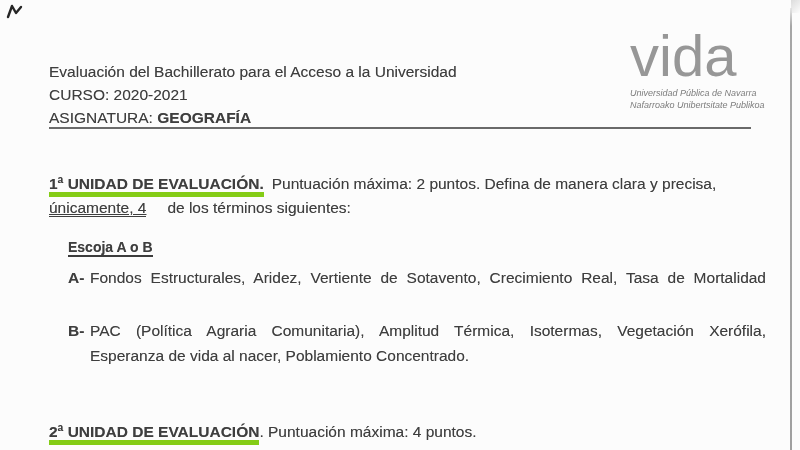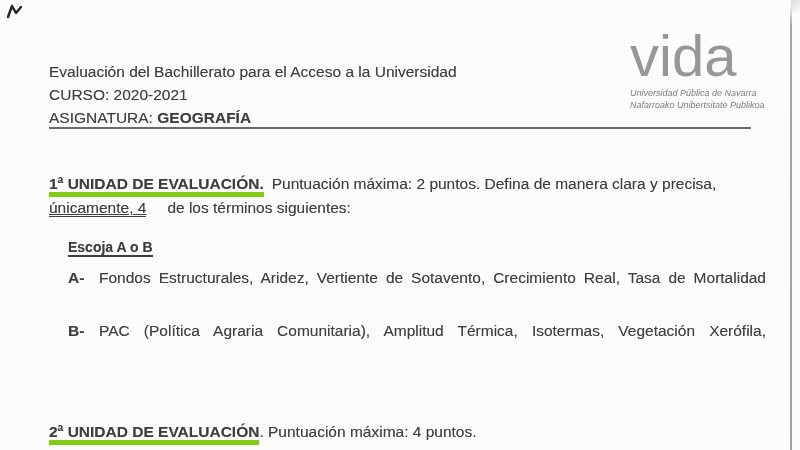--- a/index.html
+++ b/index.html
@@ -65,21 +65,21 @@
 
   .choice-heading {
     left: 68px; top: 239px; font-size: 14px; font-weight: bold;
     border-bottom: 2px solid #3c3c3c;
   }
 
   .option { left: 68px; width: 698px; font-size: 15.5px; line-height: 24.5px; }
   .option-a { top: 266px; }
   .option-b { top: 318px; line-height: 25px; }
   .option-label { position: absolute; left: 0; top: 0; font-weight: bold; }
-  .option-text { margin-left: 31px; }
+  .option-text { margin-left: 22px; }
   .justify-line { text-align: justify; text-align-last: justify; }
 
   .scoring-note { left: 68px; top: 371px; font-size: 15.5px; }
 
   .section2 { left: 49px; top: 423px; font-size: 15.5px; }
 </style>
 </head>
 <body>
 
 <div class="page">
@@ -118,19 +118,20 @@
     <span class="option-label">A-</span>
     <div class="option-text">
       <div class="justify-line">Fondos Estructurales, Aridez, Vertiente de Sotavento, Crecimiento Real, Tasa de Mortalidad</div>
     </div>
   </div>
 
   <div class="abs option option-b">
     <span class="option-label">B-</span>
     <div class="option-text">
       <div class="justify-line">PAC (Política Agraria Comunitaria), Amplitud Térmica, Isotermas, Vegetación Xerófila,</div>
+      <div>Esperanza de vida al nacer, Poblamiento Concentrado.</div>
     </div>
   </div>
 
 
   <div class="abs section2"><span class="hd-bold-underline">2ª UNIDAD DE EVALUACIÓN</span><span>. Puntuación máxima: 4 puntos.</span></div>
 
 </div>
 
 </body></html>

